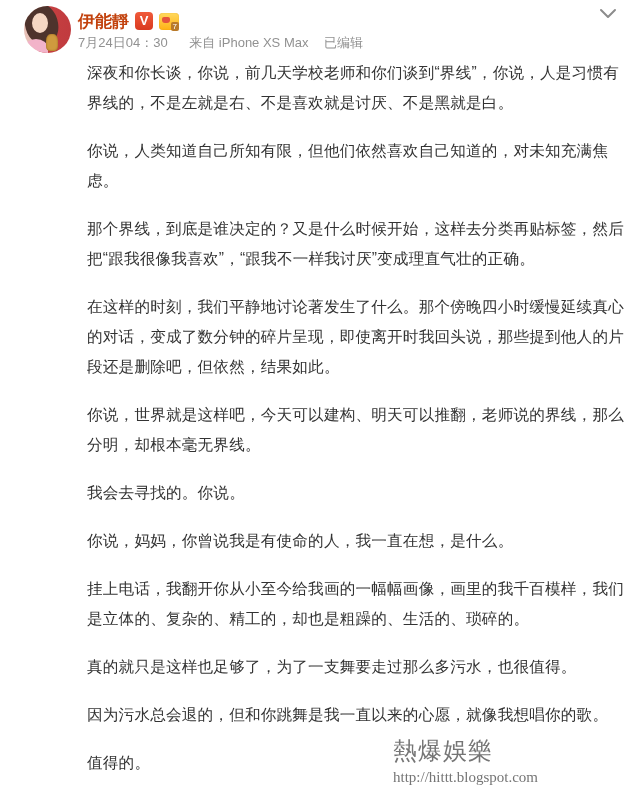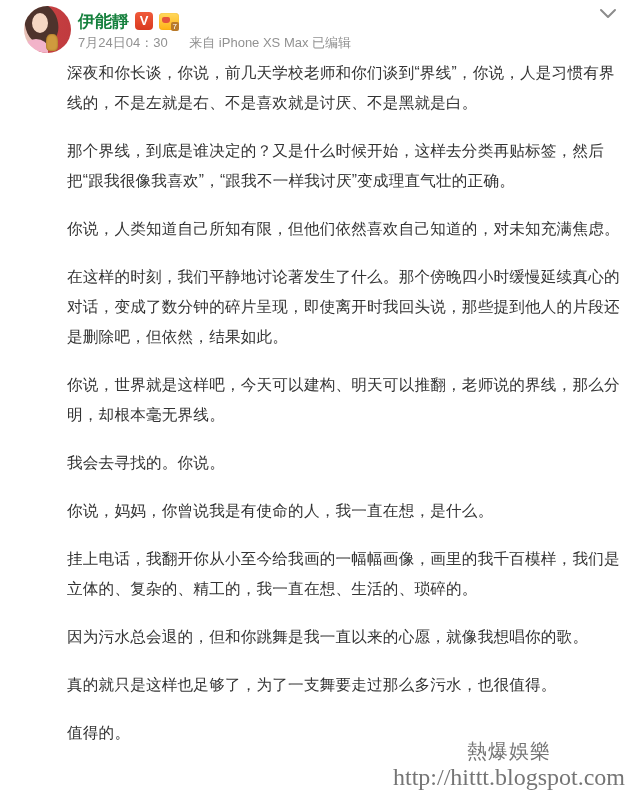--- a/index.html
+++ b/index.html
@@ -24,21 +24,21 @@
     background: #4e332c; border-radius: 48% 55% 46% 54%; transform: rotate(-8deg); }
   .av-face { position: absolute; left: 8px; top: 7px; width: 16px; height: 20px;
     background: #f5d6c3; border-radius: 50%; }
   .av-dress { position: absolute; left: 0px; bottom: -4px; width: 24px; height: 18px;
     background: #f2b3c9; border-radius: 50% 50% 20% 20%; }
   .av-gold { position: absolute; right: 13px; bottom: 2px; width: 12px; height: 17px;
     background: #cf9a3e; border-radius: 40% 40% 30% 30%; box-shadow: 0 0 2px #8a5a14 inset; }
 
   .author-line { position: absolute; left: 78px; top: 10px; height: 22px;
     display: flex; align-items: center; }
-  .author-name { font-size: 17px; font-weight: bold; color: #15803d; cursor: pointer; }
+  .author-name { font-size: 17px; font-weight: bold; color: #c2410c; cursor: pointer; }
   .v-badge {
     display: inline-block; margin-left: 6px;
     width: 18px; height: 18px; line-height: 18px;
     background: linear-gradient(#f05a3a, #d93a20);
     color: #fff; font-size: 13px; font-weight: bold;
     text-align: center; border-radius: 4px;
   }
   .member-badge {
     display: inline-block; position: relative; margin-left: 6px;
     width: 20px; height: 17px; border-radius: 4px;
@@ -47,42 +47,43 @@
   }
   .member-badge::before { content: ""; position: absolute; left: 3px; top: 4px;
     width: 8px; height: 6px; background: #e5533c; border-radius: 2px 2px 3px 3px; }
   .member-level { position: absolute; right: 0px; bottom: -1px;
     font-size: 8px; line-height: 9px; color: #fff;
     background: #b97a2a; border-radius: 2px; padding: 0 2px; }
 
   .meta-line { position: absolute; left: 78px; top: 34px;
     font-size: 13px; color: #919191; white-space: nowrap; }
   .meta-line .src { margin-left: 18px; cursor: pointer; }
-  .meta-line .edited { }
+  .meta-line .edited { margin-left: 12px; }
 
   .chevron { position: absolute; right: 18px; top: 7px; width: 18px; height: 14px;
     cursor: pointer; }
 
   
   .post-body {
     padding: 2px 5px 0 67px;
     font-size: 15.6px; line-height: 30px;
     color: #333;
     letter-spacing: 0.2px;
+    margin-left: 20px;
   }
   .post-body p { margin: 0 0 18px 0; }
 
   
   .watermark {
     position: absolute; left: 393px; top: 738px;
     font-family: "Liberation Serif", serif;
     color: #757575;
   }
-  .wm-1 { font-size: 20px; line-height: 27px; letter-spacing: 1px; text-align: center; }
-  .wm-2 { font-size: 24px; line-height: 24px; }
+  .wm-1 { font-size: 24px; line-height: 27px; letter-spacing: 1px; }
+  .wm-2 { font-size: 15px; line-height: 24px; }
 </style>
 </head>
 <body>
 
 <div class="page">
 
   <div class="post-header">
 
     <div class="avatar">
       <div class="av-hair"></div>
@@ -108,29 +109,29 @@
     <div class="chevron">
       <svg width="18" height="14" viewBox="0 0 18 14">
         <polyline points="2,3 9,10 16,3" fill="none" stroke="#8c8c8c" stroke-width="2" stroke-linecap="round" stroke-linejoin="round"></polyline>
       </svg>
     </div>
 
   </div>
 
   <div class="post-body">
     <p>深夜和你长谈，你说，前几天学校老师和你们谈到“界线”，你说，人是习惯有界线的，不是左就是右、不是喜欢就是讨厌、不是黑就是白。</p>
+    <p>你说，人类知道自己所知有限，但他们依然喜欢自己知道的，对未知充满焦虑。</p>
     <p>那个界线，到底是谁决定的？又是什么时候开始，这样去分类再贴标签，然后把“跟我很像我喜欢”，“跟我不一样我讨厌”变成理直气壮的正确。</p>
-    <p>你说，人类知道自己所知有限，但他们依然喜欢自己知道的，对未知充满焦虑。</p>
     <p>在这样的时刻，我们平静地讨论著发生了什么。那个傍晚四小时缓慢延续真心的对话，变成了数分钟的碎片呈现，即使离开时我回头说，那些提到他人的片段还是删除吧，但依然，结果如此。</p>
     <p>你说，世界就是这样吧，今天可以建构、明天可以推翻，老师说的界线，那么分明，却根本毫无界线。</p>
     <p>我会去寻找的。你说。</p>
     <p>你说，妈妈，你曾说我是有使命的人，我一直在想，是什么。</p>
-    <p>挂上电话，我翻开你从小至今给我画的一幅幅画像，画里的我千百模样，我们是立体的、复杂的、精工的，我一直在想、生活的、琐碎的。</p>
+    <p>挂上电话，我翻开你从小至今给我画的一幅幅画像，画里的我千百模样，我们是立体的、复杂的、精工的，却也是粗躁的、生活的、琐碎的。</p>
+    <p>真的就只是这样也足够了，为了一支舞要走过那么多污水，也很值得。</p>
     <p>因为污水总会退的，但和你跳舞是我一直以来的心愿，就像我想唱你的歌。</p>
-    <p>真的就只是这样也足够了，为了一支舞要走过那么多污水，也很值得。</p>
     <p>值得的。</p>
   </div>
 
   <div class="watermark">
     <div class="wm-1">熱爆娛樂</div>
     <div class="wm-2">http://hittt.blogspot.com</div>
   </div>
 
 </div>
 

